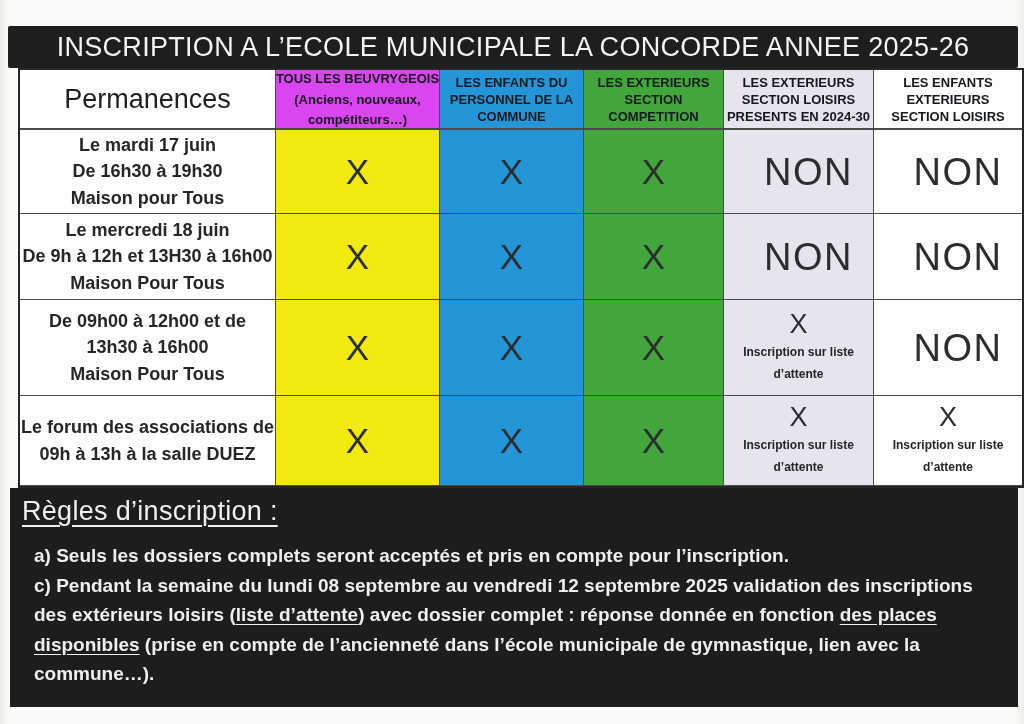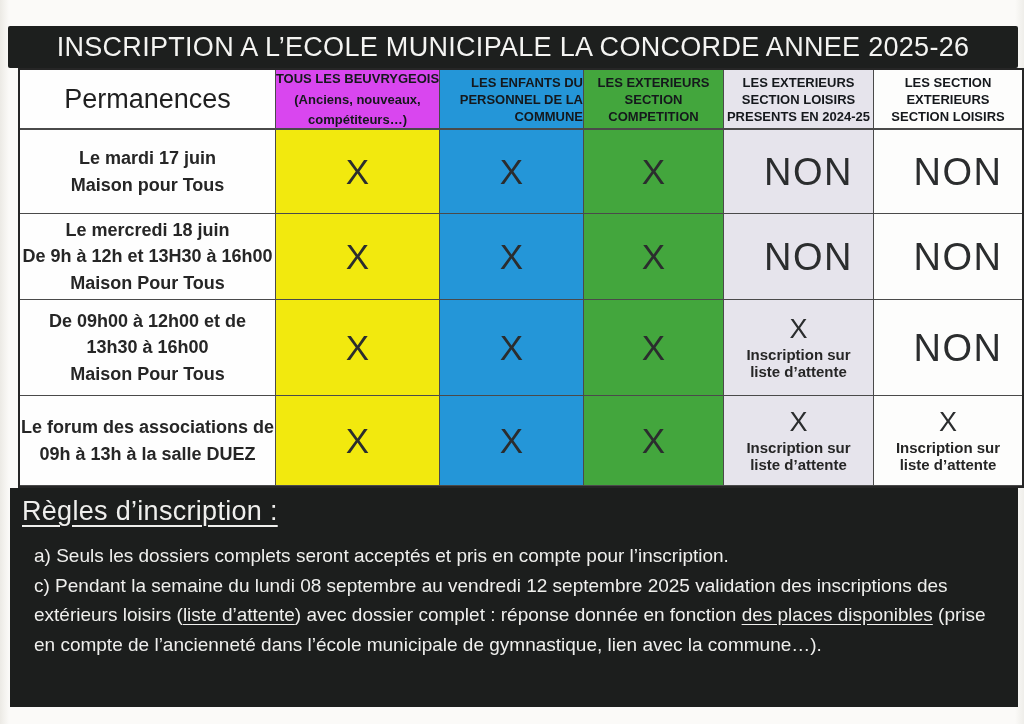--- a/index.html
+++ b/index.html
@@ -53,40 +53,41 @@
   .corner span { font-size: 27px; font-weight: 400; color: #1f1f1f; }
   .date-cell { background: #fefefe; padding: 2px 4px; }
   .date-cell .dline {
     font-weight: 700; font-size: 18px; line-height: 26.5px; color: #262626;
     white-space: nowrap;
   }
   .mark { font-size: 35px; font-weight: 400; color: #2b2d2e; line-height: 1; }
   .mark.non { font-size: 38px; letter-spacing: 1.5px; margin-left: 20px; }
   .mark.sm { font-size: 27px; margin-bottom: 3px; }
   .note {
-    font-size: 15px; font-weight: 700; line-height: 17px; color: #262626;
+    font-size: 12px; font-weight: 700; line-height: 22px; color: #262626;
     padding: 0 14px;
   }
 
   
   .rules {
     position: absolute; left: 10px; top: 488px; width: 1008px; height: 219px;
     background: #1c1e1d;
     color: #efefed;
     padding: 8px 26px 3px 12px;
   }
   .rules-heading {
     font-size: 27px; letter-spacing: 0.3px;
     text-decoration: underline; text-underline-offset: 5px; text-decoration-thickness: 2px;
     margin-bottom: 14px;
   }
   .rule-line {
     font-size: 19px; line-height: 29.5px;
     padding-left: 12px;
     max-width: 968px;
+    font-weight: bold;
   }
   .rule-line .u {
     text-decoration: underline; text-underline-offset: 3px;
   }
 </style>
 </head>
 <body>
 
 <div class="page">
 
@@ -97,43 +98,44 @@
   <div class="perm-table">
 
     <div class="pcell head corner">
       <span>Permanences</span>
     </div>
     <div class="pcell head" style="background: #d946ef; justify-content: space-between;">
       <div class="hline">TOUS LES BEUVRYGEOIS</div>
       <div class="hline">(Anciens, nouveaux,</div>
       <div class="hline">compétiteurs…)</div>
     </div>
-    <div class="pcell head" style="background: rgb(36, 150, 216); align-items: flex-end;">
+    <div class="pcell head" style="background: rgb(36, 150, 216);">
       <div class="hline">LES ENFANTS DU</div>
       <div class="hline">PERSONNEL DE LA</div>
       <div class="hline">COMMUNE</div>
     </div>
     <div class="pcell head" style="background: rgb(67, 166, 61);">
       <div class="hline">LES EXTERIEURS</div>
       <div class="hline">SECTION</div>
       <div class="hline">COMPETITION</div>
     </div>
     <div class="pcell head" style="background: rgb(230, 228, 236);">
       <div class="hline">LES EXTERIEURS</div>
       <div class="hline">SECTION LOISIRS</div>
-      <div class="hline">PRESENTS EN 2024-25</div>
+      <div class="hline">PRESENTS EN 2024-30</div>
     </div>
     <div class="pcell head" style="background: rgb(253, 253, 252);">
-      <div class="hline">LES SECTION</div>
+      <div class="hline">LES ENFANTS</div>
       <div class="hline">EXTERIEURS</div>
       <div class="hline">SECTION LOISIRS</div>
     </div>
 
     <div class="pcell date-cell">
       <div class="dline">Le mardi 17 juin</div>
+      <div class="dline">De 16h30 à 19h30</div>
       <div class="dline">Maison pour Tous</div>
     </div>
     <div class="pcell" style="background: rgb(242, 233, 14);">
       <div class="mark">X</div>
     </div>
     <div class="pcell" style="background: rgb(36, 150, 216);">
       <div class="mark">X</div>
     </div>
     <div class="pcell" style="background: rgb(67, 166, 61);">
       <div class="mark">X</div>

